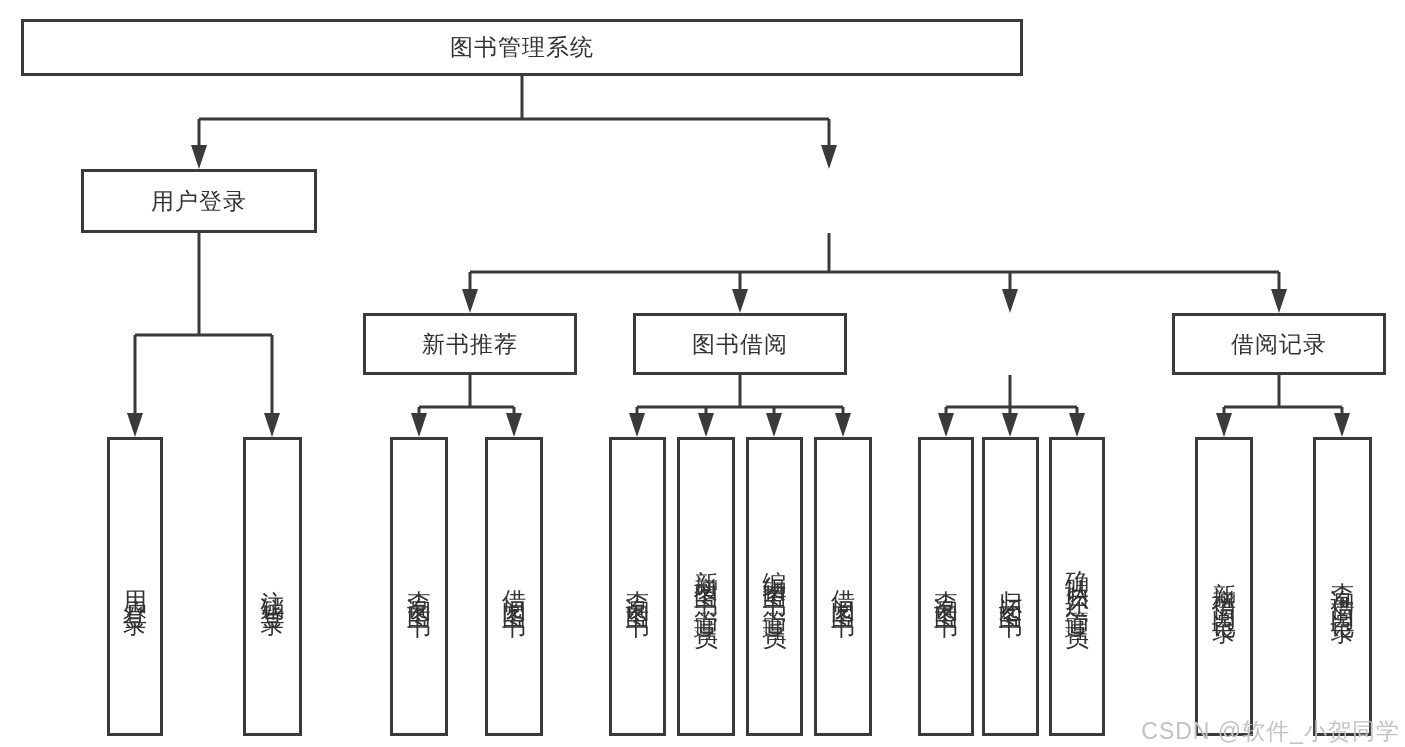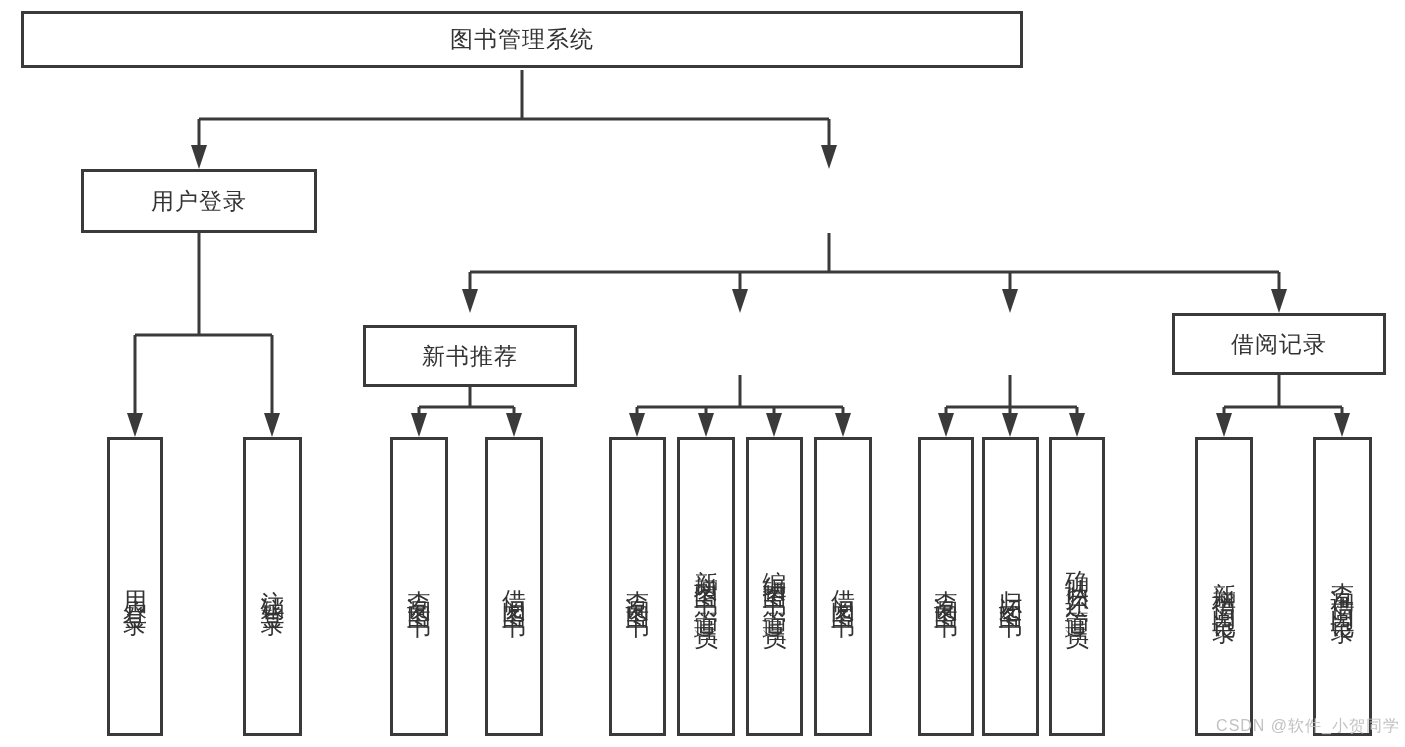--- a/index.html
+++ b/index.html
@@ -25,21 +25,21 @@
   }
   .node.h{font-size:23px;letter-spacing:1px;white-space:nowrap;}
   .node.v{
     writing-mode:vertical-rl;
     font-size:24px;
     letter-spacing:8px;
   }
   #watermark{
     position:absolute;
     top:716px;right:5px;
-    font-size:16px;
+    font-size:23px;
     letter-spacing:1px;
     color:var(--watermark,#c2c2c2);
     white-space:nowrap;
     z-index:5;
   }
 </style>
 </head>
 <body>
 
 <div id="stage">
@@ -73,25 +73,26 @@
     <path d="M1010,375 V407 M946,407 H1077 M946,407 V415 M1010,407 V415 M1077,407 V415"></path>
     <polygon points="938,413 954,413 946,437"></polygon>
     <polygon points="1002,413 1018,413 1010,437"></polygon>
     <polygon points="1069,413 1085,413 1077,437"></polygon>
 
     <path d="M1279,375 V407 M1224,407 H1342 M1224,407 V415 M1342,407 V415"></path>
     <polygon points="1216,413 1232,413 1224,437"></polygon>
     <polygon points="1334,413 1350,413 1342,437"></polygon>
   </svg>
 
-  <div class="node h" style="left:21px;top:11px;width:1002px;height:57px;">图书管理系统</div>
+  <div class="node h" style="left:21px;top:19px;width:1002px;height:57px;">图书管理系统</div>
 
   <div class="node h" style="left:81px;top:169px;width:236px;height:64px;">用户登录</div>
 
-  <div class="node h" style="left:363px;top:313px;width:214px;height:62px;margin-top:12px;">新书推荐</div>
+  <div class="node h" style="left:363px;top:313px;width:214px;height:62px;">新书推荐</div>
+  <div class="node h" style="left:633px;top:313px;width:214px;height:62px;">图书借阅</div>
   <div class="node h" style="left:1172px;top:313px;width:214px;height:62px;">借阅记录</div>
 
   <div class="node v" style="left:107px;top:437px;width:56px;height:299px;">用户登录</div>
   <div class="node v" style="left:243px;top:437px;width:59px;height:299px;">注销登录</div>
 
   <div class="node v" style="left:390px;top:437px;width:58px;height:299px;">查询图书</div>
   <div class="node v" style="left:485px;top:437px;width:58px;height:299px;">借阅图书</div>
 
   <div class="node v" style="left:609px;top:437px;width:57px;height:299px;">查询图书</div>
   <div class="node v" style="left:677px;top:437px;width:58px;height:299px;">新增图书（管理员）</div>

